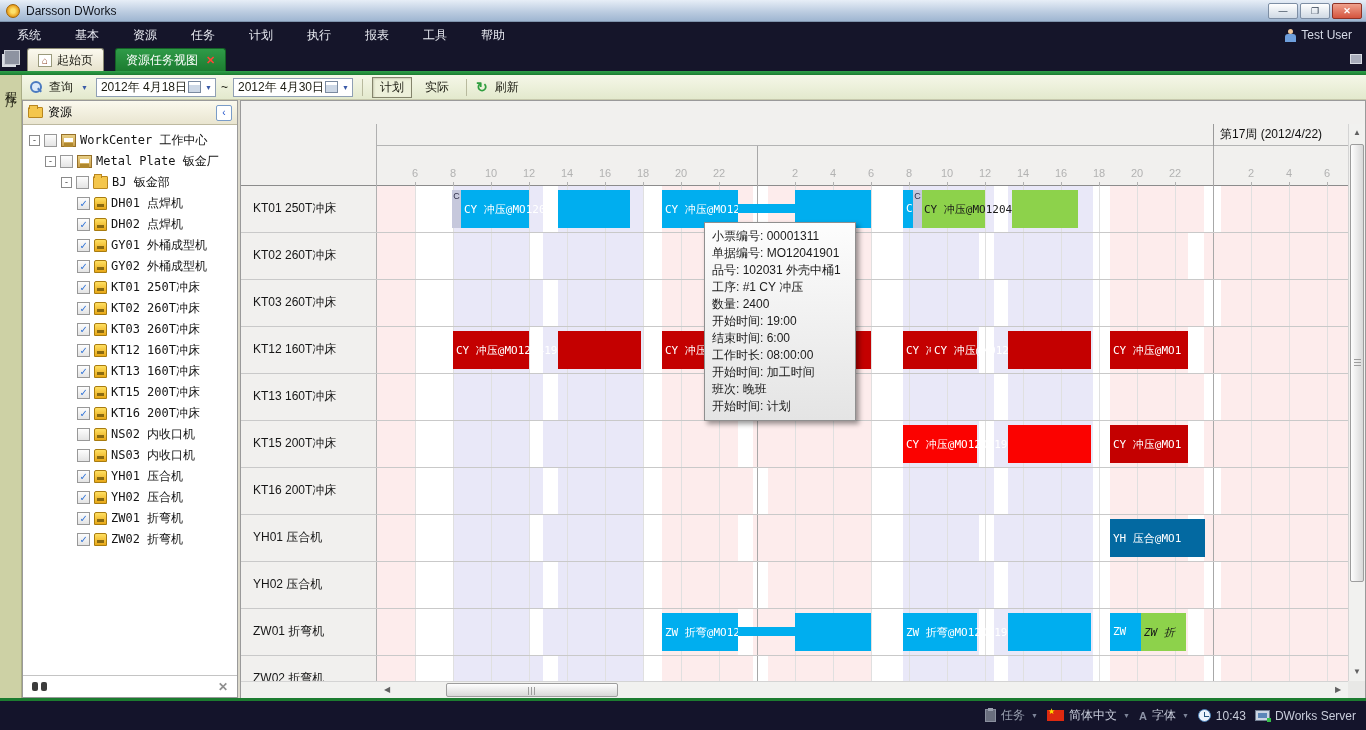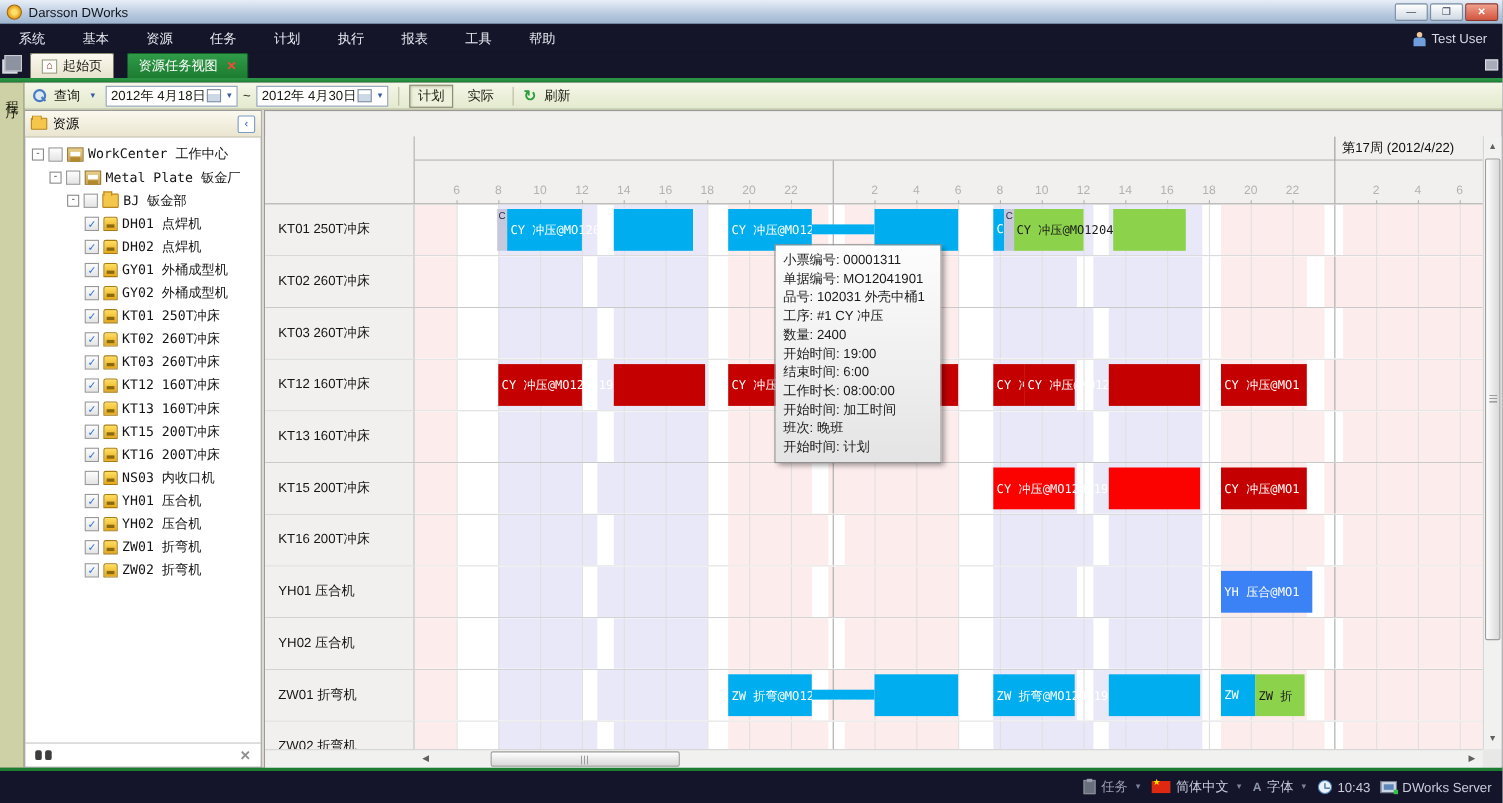--- a/index.html
+++ b/index.html
@@ -287,20 +287,25 @@
         </div>
         <div class="tree-row" style="padding-left: 54px;">
           <div class="cb">✓</div>
           <div class="ticon machine"></div>
           <div class="tree-label">KT15 200T冲床</div>
         </div>
         <div class="tree-row" style="padding-left: 54px;">
           <div class="cb">✓</div>
           <div class="ticon machine"></div>
           <div class="tree-label">KT16 200T冲床</div>
+        </div>
+        <div class="tree-row" style="padding-left: 54px;">
+          <div class="cb"></div>
+          <div class="ticon machine"></div>
+          <div class="tree-label">NS02 内收口机</div>
         </div>
         <div class="tree-row" style="padding-left: 54px;">
           <div class="cb"></div>
           <div class="ticon machine"></div>
           <div class="tree-label">NS03 内收口机</div>
         </div>
         <div class="tree-row" style="padding-left: 54px;">
           <div class="cb">✓</div>
           <div class="ticon machine"></div>
           <div class="tree-label">YH01 压合机</div>
@@ -735,21 +740,21 @@
             <div class="gl" style="left: 608px;"></div>
             <div class="gl" style="left: 646px;"></div>
             <div class="gl" style="left: 684px;"></div>
             <div class="gl" style="left: 722px;"></div>
             <div class="gl" style="left: 760px;"></div>
             <div class="gl" style="left: 798px;"></div>
             <div class="gl day" style="left: 836px;"></div>
             <div class="gl" style="left: 874px;"></div>
             <div class="gl" style="left: 912px;"></div>
             <div class="gl" style="left: 950px;"></div>
-            <div class="seg" style="left: 733px; width: 83px; background: #3b82f6; z-index: 3; overflow: hidden;">
+            <div class="seg" style="left: 733px; width: 95px; background: #0369a1; z-index: 3; overflow: hidden;">
               <span class="bar-label" style="color: rgb(255, 255, 255);">YH 压合@MO1</span>
             </div>
           </div>
         </div>
         <div class="grow">
           <div class="grow-label">YH02 压合机</div>
           <div class="grow-chart">
             <div class="band" style="left: 0px; width: 38px; background: rgb(253, 236, 236);"></div>
             <div class="band" style="left: 285px; width: 91px; background: rgb(253, 236, 236);"></div>
             <div class="band" style="left: 391px; width: 103px; background: rgb(253, 236, 236);"></div>
@@ -829,21 +834,21 @@
             <div class="seg thin" style="left: 361px; width: 57px; background: rgb(0, 174, 239); z-index: 3;"></div>
             <div class="seg" style="left: 418px; width: 76px; background: rgb(0, 174, 239); z-index: 3;"></div>
             <div class="seg" style="left: 526px; width: 74px; background: rgb(0, 174, 239); z-index: 3; overflow: visible;">
               <span class="bar-label" style="color: rgb(255, 255, 255);">ZW 折弯@MO12041901</span>
             </div>
             <div class="seg" style="left: 631px; width: 83px; background: rgb(0, 174, 239); z-index: 3;"></div>
             <div class="seg" style="left: 733px; width: 31px; background: rgb(0, 174, 239); z-index: 3; overflow: hidden;">
               <span class="bar-label" style="color: rgb(255, 255, 255);">ZW</span>
             </div>
             <div class="seg" style="left: 764px; width: 45px; background: rgb(141, 210, 75); z-index: 3; overflow: hidden;">
-              <span class="bar-label" style="color: rgb(26, 26, 26);">ZW 折</span>
+              <span class="bar-label" style="color: rgb(26, 26, 26); font-style: italic;">ZW 折</span>
             </div>
           </div>
         </div>
         <div class="grow">
           <div class="grow-label">ZW02 折弯机</div>
           <div class="grow-chart">
             <div class="band" style="left: 0px; width: 38px; background: rgb(253, 236, 236);"></div>
             <div class="band" style="left: 285px; width: 91px; background: rgb(253, 236, 236);"></div>
             <div class="band" style="left: 391px; width: 103px; background: rgb(253, 236, 236);"></div>
             <div class="band" style="left: 733px; width: 94px; background: rgb(253, 236, 236);"></div>

